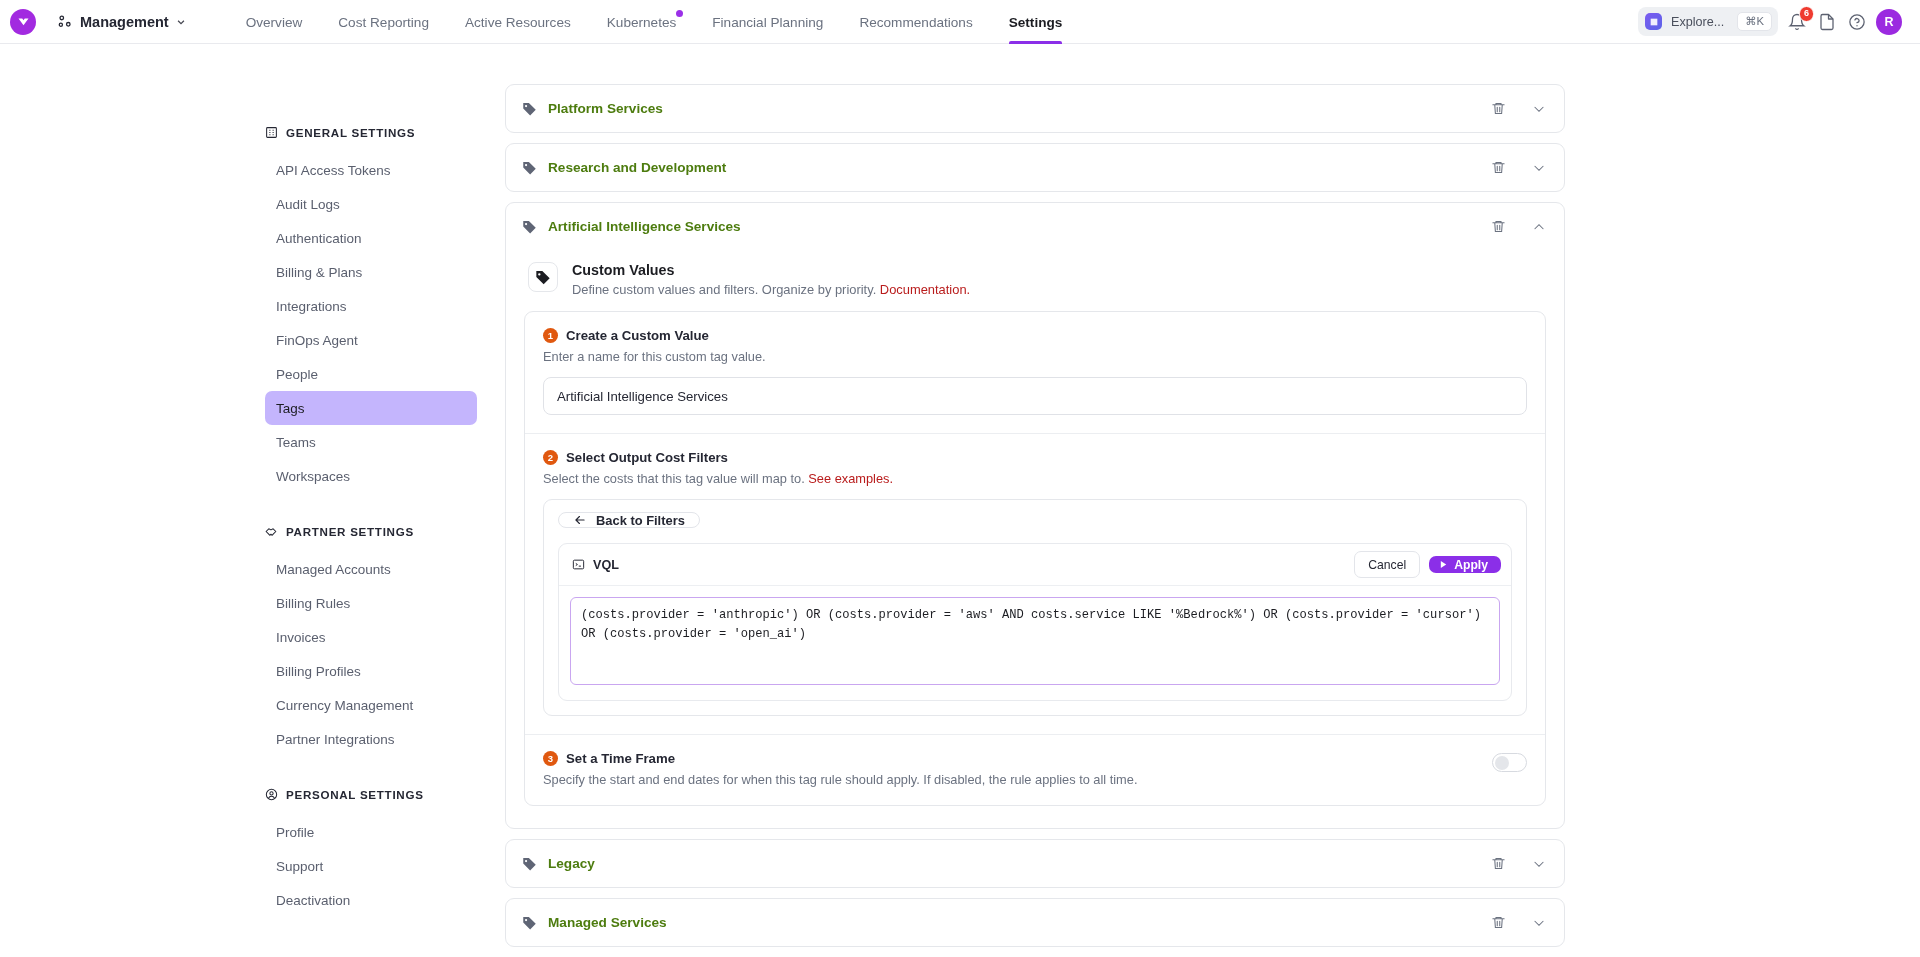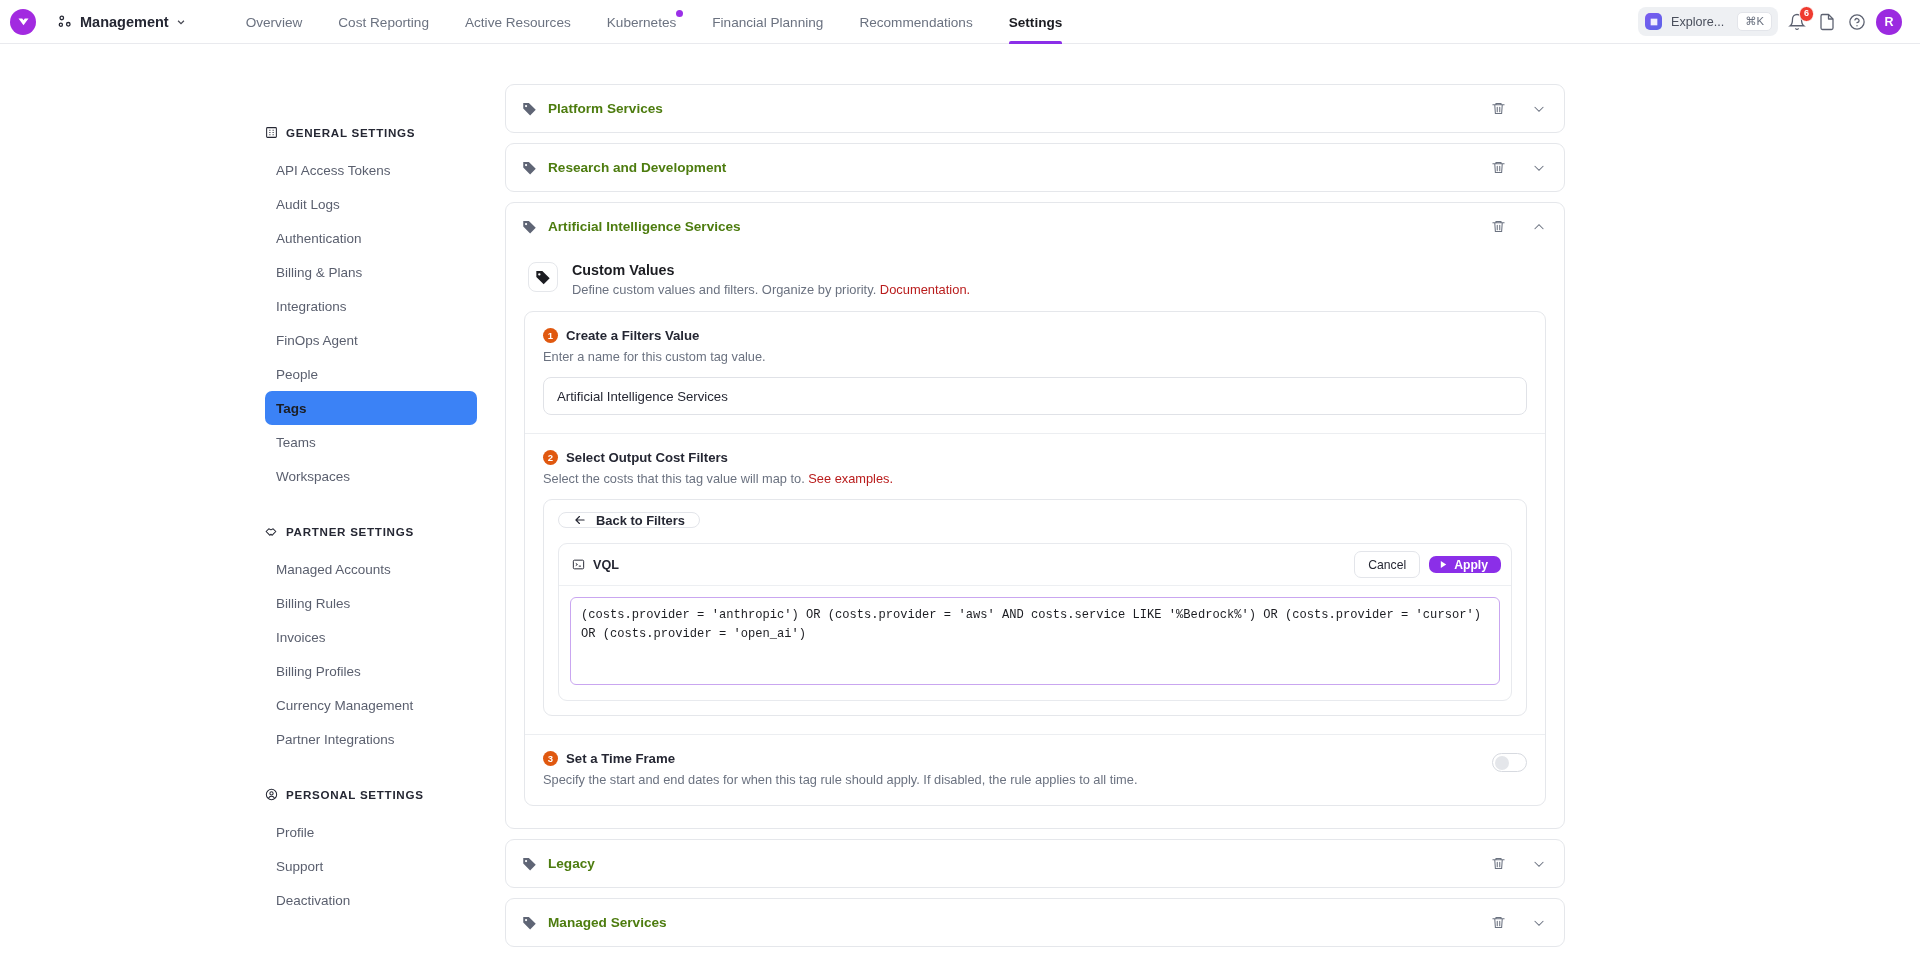--- a/index.html
+++ b/index.html
@@ -117,21 +117,21 @@
     margin-bottom: 14px;
   }
   .side-head.spaced { margin-top: 32px; }
   .side-head svg { flex: 0 0 auto; }
   .side-item {
     height: 34px; display: flex; align-items: center;
     padding-left: 11px; margin-right: 28px;
     font-size: 13.5px; color: #5a5f6e;
     border-radius: 7px; cursor: pointer;
   }
-  .side-item.active { background: #3b82f6; color: #1c1d22; font-weight: 700; }
+  .side-item.active { background: #c4b5fd; color: #1c1d22; font-weight: 400; }
 
   
   .main { flex: 1; padding: 40px 355px 0 0; overflow: hidden; }
   .rows { display: flex; flex-direction: column; gap: 10px; }
 
   .tagrow {
     border: 1px solid #e5e7eb; border-radius: 9px;
     background: #fff;
   }
   .tagrow-head {
@@ -487,21 +487,21 @@
                 <span>Define custom values and filters. Organize by priority. </span><span class="link">Documentation.</span>
               </div>
             </div>
           </div>
 
           <div class="steps-card">
 
             <div class="step">
               <div class="step-title">
                 <span class="num">1</span>
-                <span class="t">Create a Filters Value</span>
+                <span class="t">Create a Custom Value</span>
               </div>
               <div class="step-desc">Enter a name for this custom tag value.</div>
               <input class="text-input" type="text" value="Artificial Intelligence Services" style="">
             </div>
 
             <div class="step">
               <div class="step-title">
                 <span class="num">2</span>
                 <span class="t">Select Output Cost Filters</span>
               </div>

